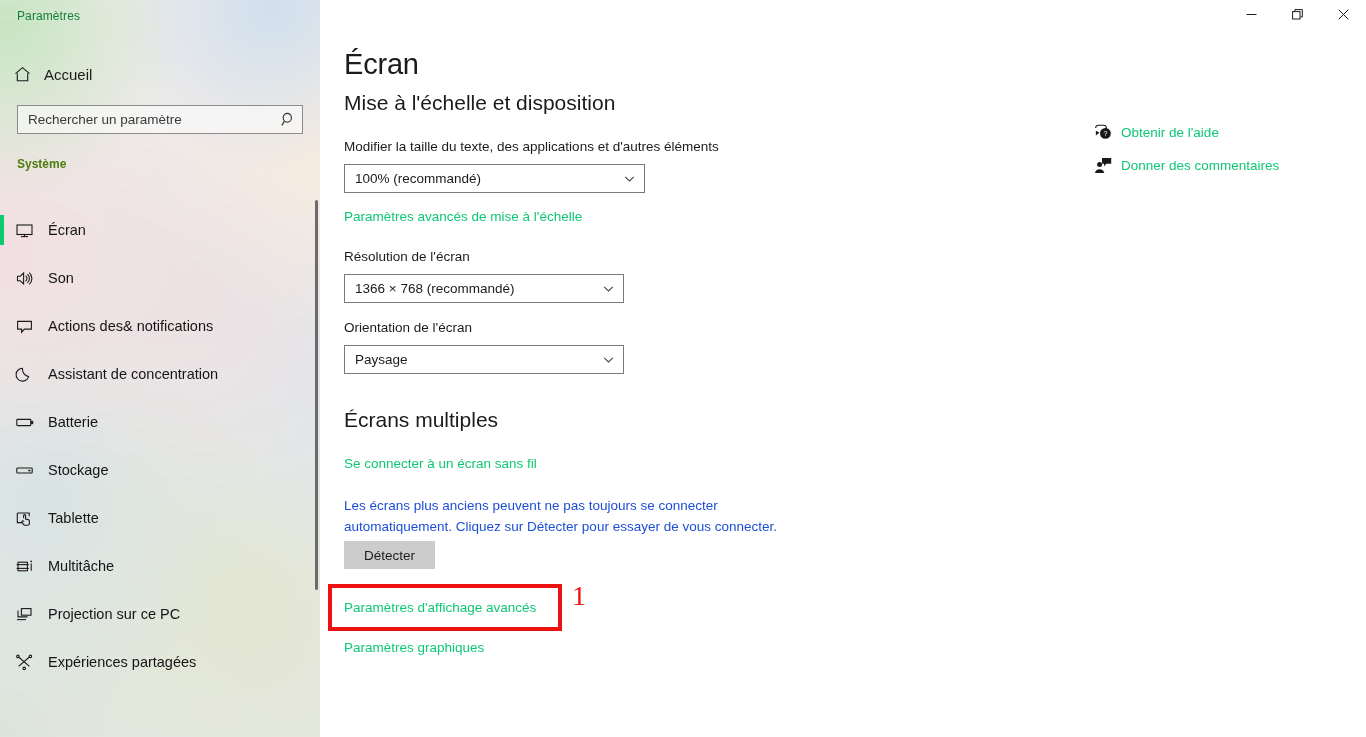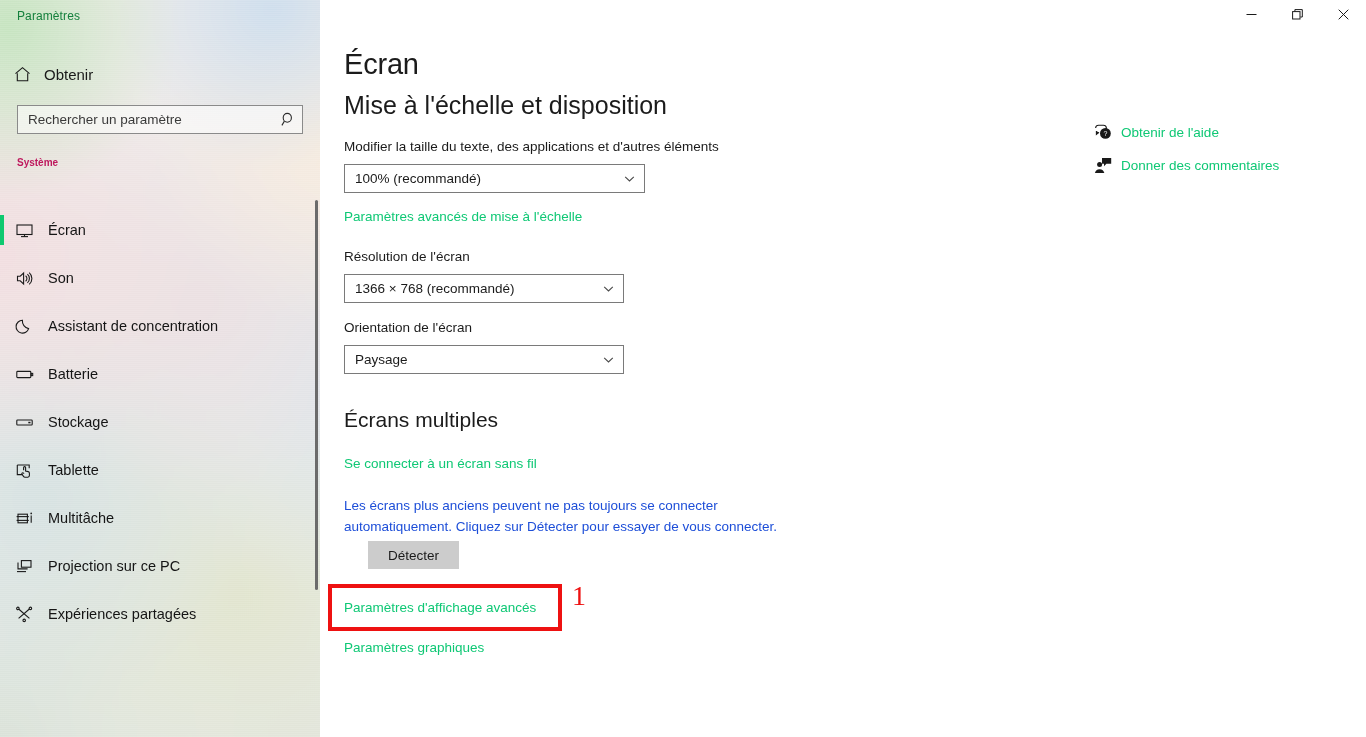--- a/index.html
+++ b/index.html
@@ -92,23 +92,23 @@
     font-size: 13.5px;
     color: #0c4a6e;
     padding: 0 6px 0 10px;
   }
   .search-input::placeholder { color: #3a3a3a; opacity: 1; }
   .search-icon { width: 28px; display: flex; justify-content: center; align-items: center; color: #2b2b2b; }
 
   .group-title {
     position: absolute;
     left: 17px; top: 157px;
-    font-size: 10px;
+    font-size: 12px;
     font-weight: bold;
-    color: #be185d;
+    color: #4d7c0f;
   }
 
   .nav-list {
     position: absolute;
     left: 0; top: 206px;
     width: 320px;
   }
   .nav-item {
     position: relative;
     height: 48px;
@@ -170,21 +170,21 @@
     left: 24px; top: 48px;
     font-size: 29px;
     font-weight: normal;
     color: #1b1b1b;
     letter-spacing: -0.2px;
   }
 
   .section-scale-title {
     position: absolute;
     left: 24px; top: 91px;
-    font-size: 25px;
+    font-size: 21px;
     color: #1b1b1b;
   }
 
   .field-label {
     font-size: 13.5px;
     color: #1b1b1b;
   }
 
   .lbl-scale   { position: absolute; left: 24px; top: 139px; }
   .lbl-res     { position: absolute; left: 24px; top: 249px; }
@@ -245,21 +245,20 @@
   .detect-button {
     position: absolute;
     left: 24px; top: 541px;
     width: 91px; height: 28px;
     background: #cccccc;
     border: 1px solid #cccccc;
     font-family: "Liberation Sans", sans-serif;
     font-size: 13.5px;
     color: #1b1b1b;
     cursor: default;
-    margin-left: 24px;
   }
 
   .link-advanced-display { position: absolute; left: 24px; top: 600px; }
   .link-graphics         { position: absolute; left: 24px; top: 640px; }
 
   
   .annot-box {
     position: absolute;
     left: 8px; top: 584px;
     width: 234px; height: 47px;
@@ -307,21 +306,21 @@
     <div class="sidebar-inner">
       <div class="window-title">Paramètres</div>
 
       <div class="home-row">
         <span class="home-icon">
           <svg width="19" height="19" viewBox="0 0 19 19" fill="none" stroke="currentColor" stroke-width="1.1">
             <path d="M2.5 8.6 L9.5 2.6 L16.5 8.6"></path>
             <path d="M4.3 8.2 V15.8 H14.7 V8.2"></path>
           </svg>
         </span>
-        <span class="home-label">Obtenir</span>
+        <span class="home-label">Accueil</span>
       </div>
 
       <div class="search-box">
         <input class="search-input" type="text" placeholder="Rechercher un paramètre" style="">
         <span class="search-icon">
           <svg width="15" height="15" viewBox="0 0 15 15" fill="none" stroke="currentColor" stroke-width="1.1">
             <ellipse cx="6.3" cy="5.8" rx="4.1" ry="4.4"></ellipse>
             <line x1="3.4" y1="9.1" x2="0.9" y2="13.4"></line>
           </svg>
         </span>
@@ -349,20 +348,29 @@
             <svg width="19" height="19" viewBox="0 0 19 19" fill="none" stroke="currentColor" stroke-width="1.1">
               <path d="M2.5 7.2 H5.2 L8.6 4.1 V14.9 L5.2 11.8 H2.5 Z"></path>
               <path d="M10.6 6.8 A3.4 3.4 0 0 1 10.6 12.2"></path>
               <path d="M12.4 5.2 A5.6 5.6 0 0 1 12.4 13.8"></path>
               <path d="M14.2 3.6 A7.8 7.8 0 0 1 14.2 15.4"></path>
             </svg>
           </span>
           <span class="nav-label">Son</span>
         </div>
 
+        <div class="nav-item">
+
+          <span class="nav-icon">
+            <svg width="19" height="19" viewBox="0 0 19 19" fill="none" stroke="currentColor" stroke-width="1.1">
+              <path d="M2.6 4.4 H16.4 V12.1 H9.4 L6.6 15.2 V12.1 H2.6 Z"></path>
+            </svg>
+          </span>
+          <span class="nav-label">Actions des&amp; notifications</span>
+        </div>
 
         <div class="nav-item">
 
           <span class="nav-icon">
             <svg width="19" height="19" viewBox="0 0 19 19" fill="none" stroke="currentColor" stroke-width="1.1">
               <path d="M13.6 11.6 A6.4 6.4 0 1 1 7.4 3.3 A7.6 7.6 0 0 0 13.6 11.6 Z"></path>
             </svg>
           </span>
           <span class="nav-label">Assistant de concentration</span>
         </div>

